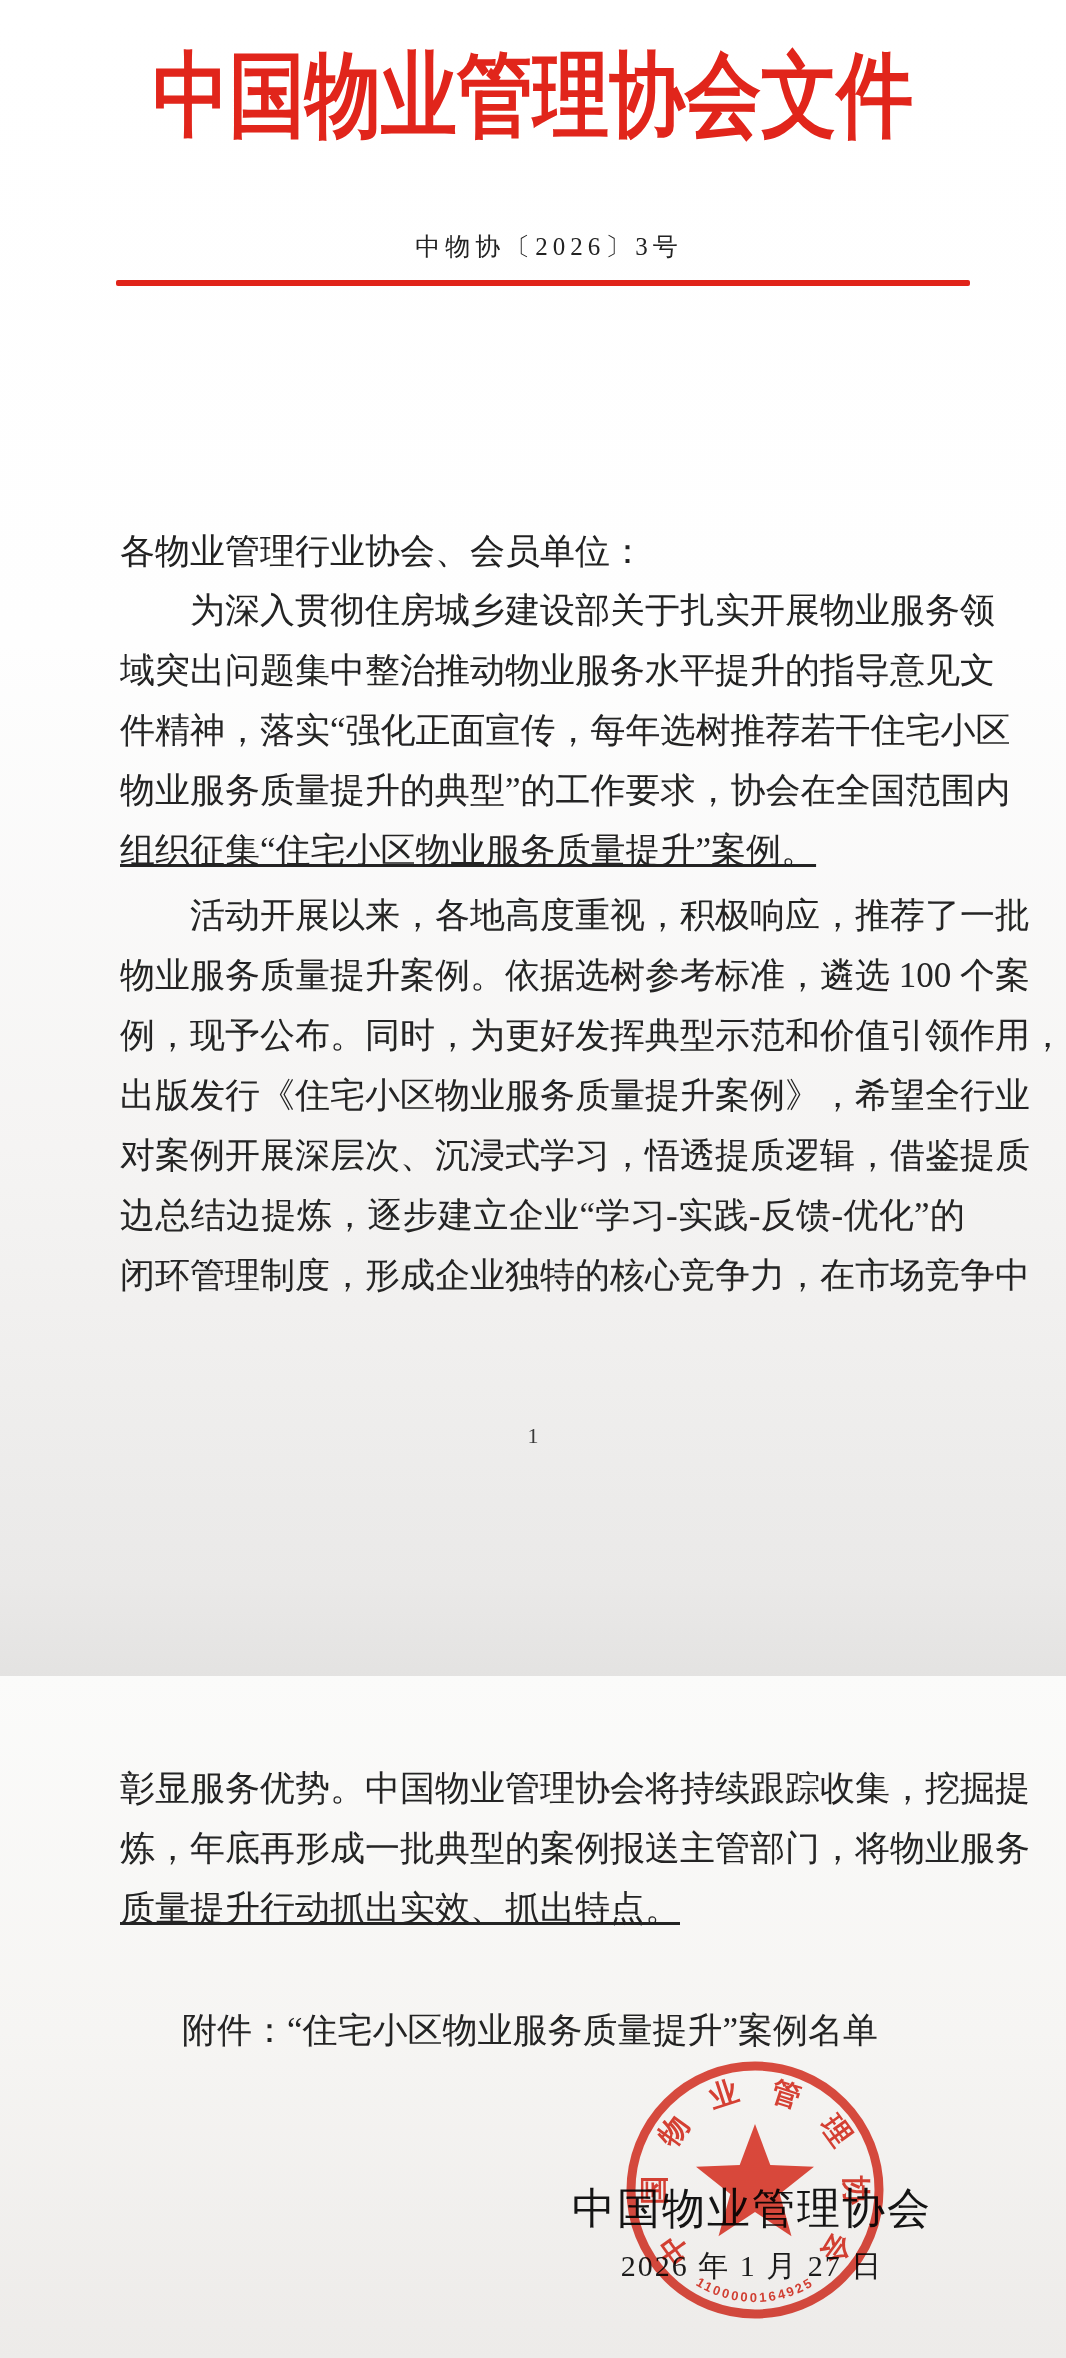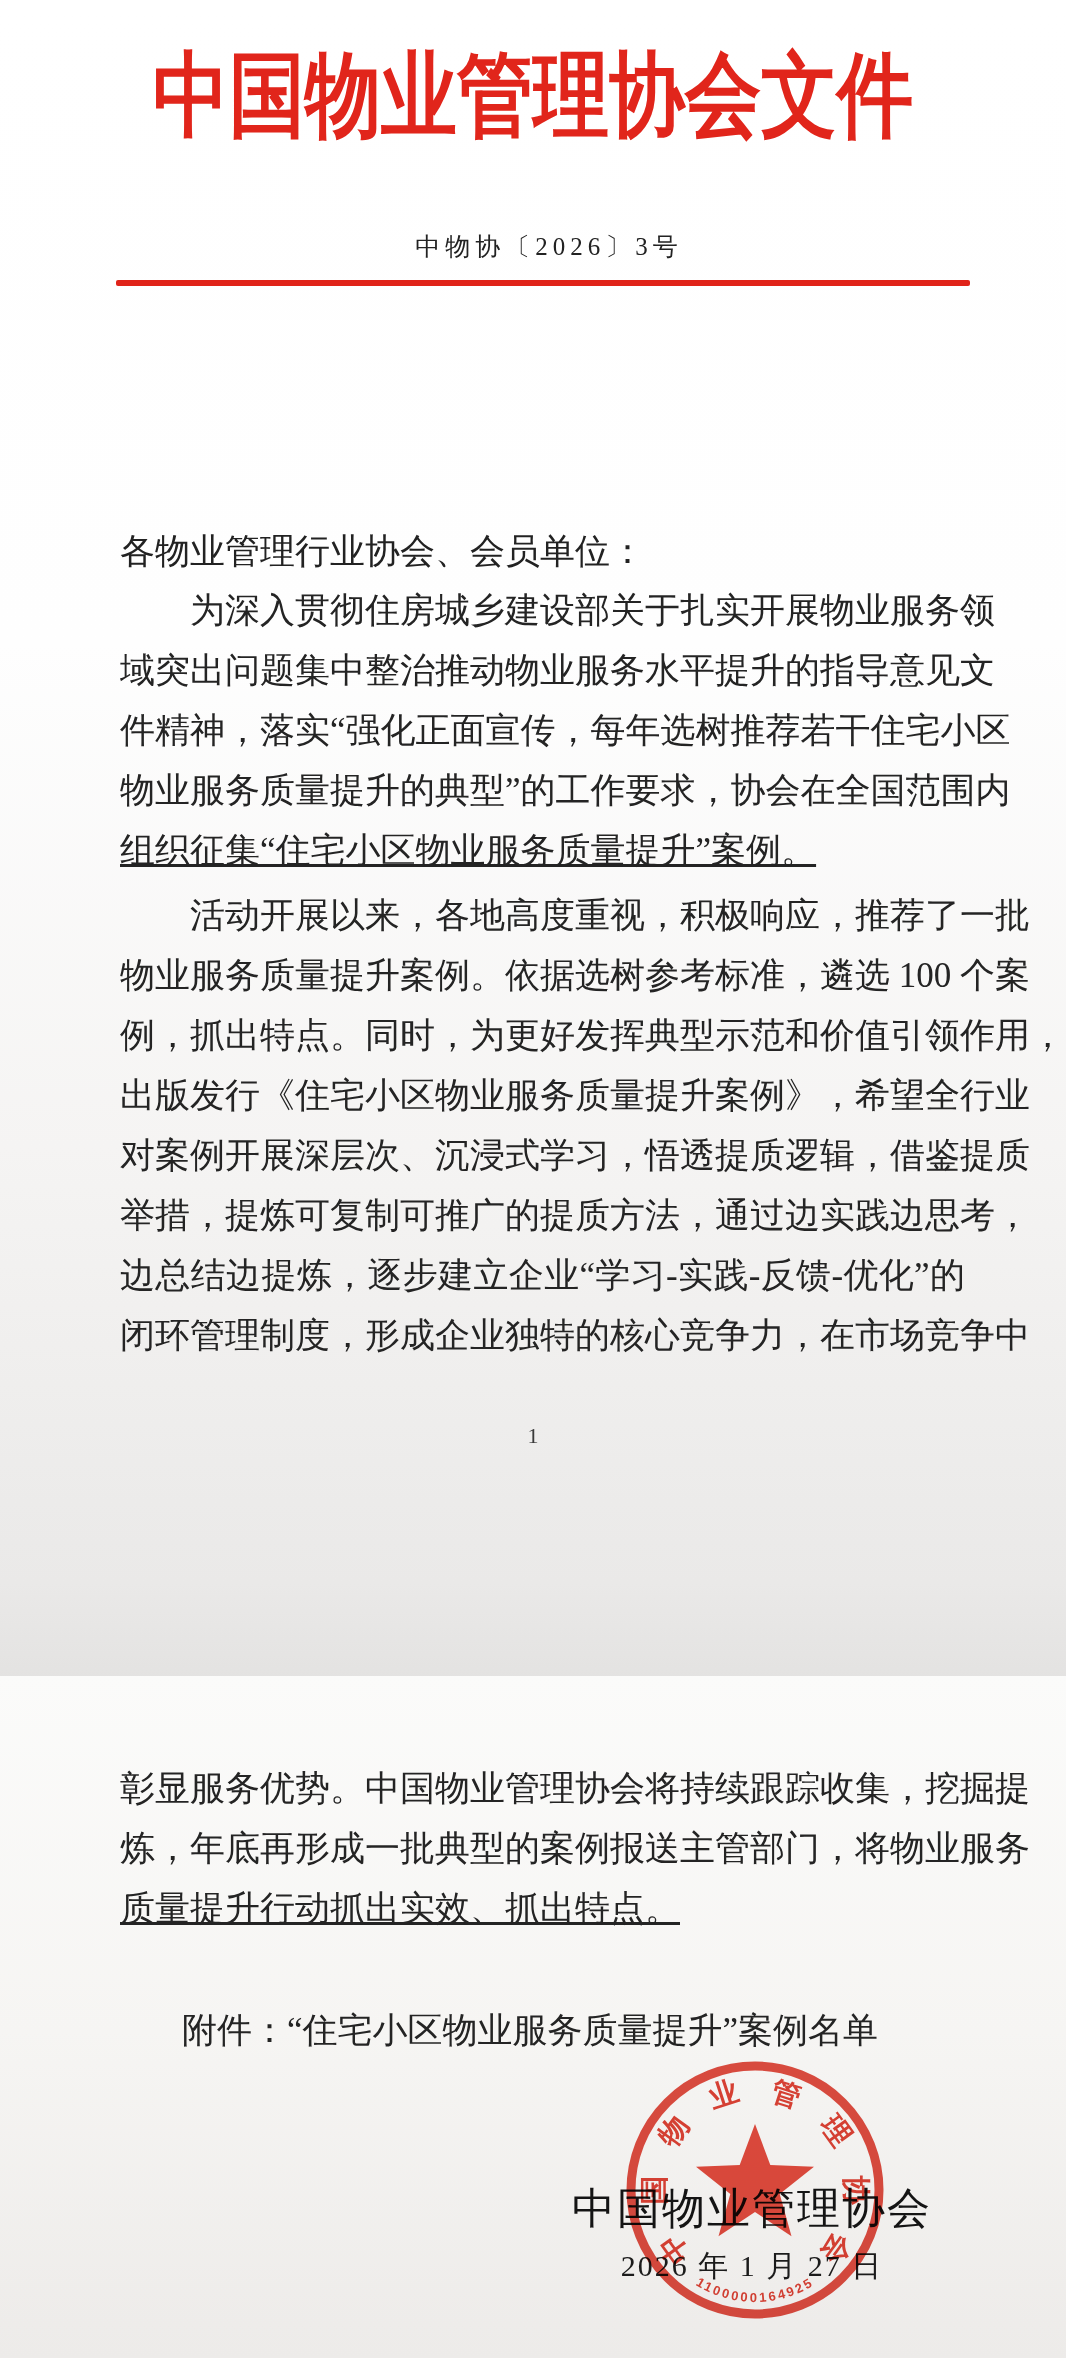--- a/index.html
+++ b/index.html
@@ -99,24 +99,23 @@
       <div class="p-line">　　为深入贯彻住房城乡建设部关于扎实开展物业服务领</div>
       <div class="p-line">域突出问题集中整治推动物业服务水平提升的指导意见文</div>
       <div class="p-line">件精神，落实“强化正面宣传，每年选树推荐若干住宅小区</div>
       <div class="p-line">物业服务质量提升的典型”的工作要求，协会在全国范围内</div>
       <div class="p-line end">组织征集“住宅小区物业服务质量提升”案例。</div>
     </div>
 
     <div class="para para2">
       <div class="p-line">　　活动开展以来，各地高度重视，积极响应，推荐了一批</div>
       <div class="p-line">物业服务质量提升案例。依据选树参考标准，遴选 100 个案</div>
-      <div class="p-line">例，抓出特点。同时，为更好发挥典型示范和价值引领作用，</div>
+      <div class="p-line">例，现予公布。同时，为更好发挥典型示范和价值引领作用，</div>
       <div class="p-line">出版发行《住宅小区物业服务质量提升案例》，希望全行业</div>
       <div class="p-line">对案例开展深层次、沉浸式学习，悟透提质逻辑，借鉴提质</div>
-      <div class="p-line">举措，提炼可复制可推广的提质方法，通过边实践边思考，</div>
       <div class="p-line">边总结边提炼，逐步建立企业“学习-实践-反馈-优化”的</div>
       <div class="p-line">闭环管理制度，形成企业独特的核心竞争力，在市场竞争中</div>
     </div>
 
     <div class="page-number">1</div>
   </section>
 
   <section class="page page2">
     <div class="para para3">
       <div class="p-line">彰显服务优势。中国物业管理协会将持续跟踪收集，挖掘提</div>

